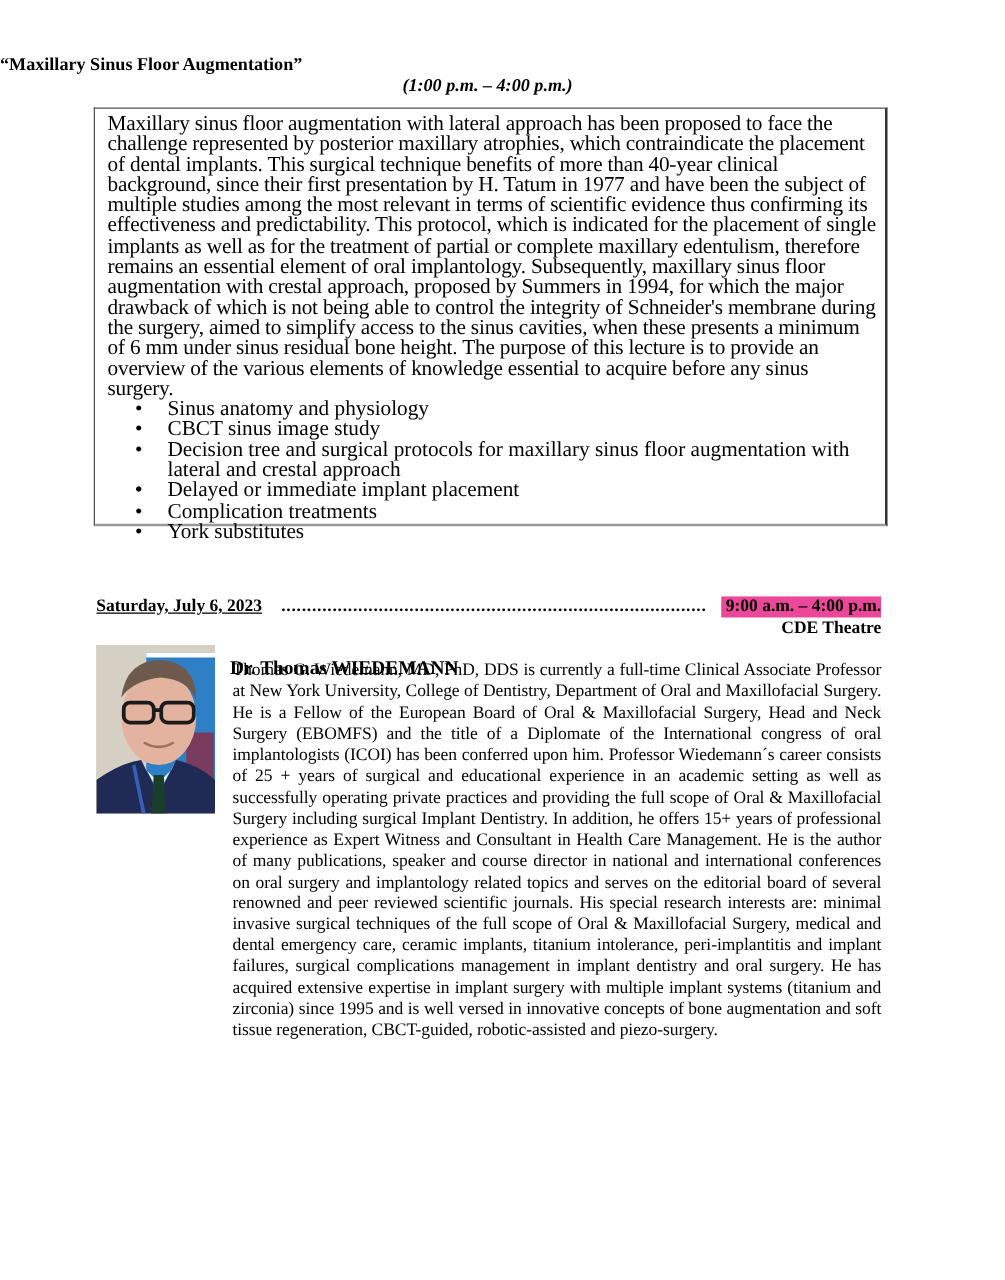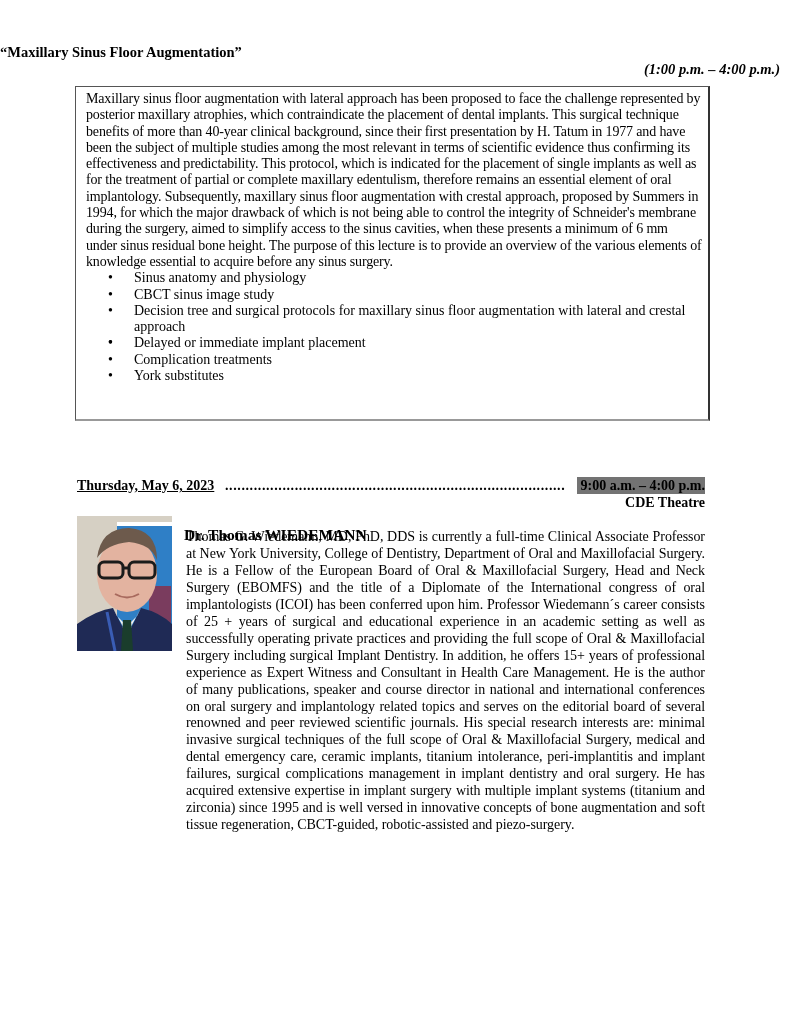--- a/index.html
+++ b/index.html
@@ -1,35 +1,35 @@
 <!DOCTYPE html>
 <html><head>
 <meta charset="utf-8">
 <style>
   html, body { margin: 0; padding: 0; background: #ffffff; }
   body { width: 804px; height: 1024px; position: relative; overflow: hidden;
          font-family: "Liberation Serif", "DejaVu Serif", serif; color: #000; }
   .title { position: absolute; left: 0; width: 780px; top: 44px; 
            font-weight: bold; font-size: 14.5px; line-height: 17px; }
-  .subtitle { position: absolute; left: 0; width: 780px; top: 61px; text-align: right;
+  .subtitle { position: absolute; left: 0; width: 780px; top: 61px; text-align: center;
               font-weight: bold; font-style: italic; font-size: 14.5px; line-height: 17px; }
   .abstract-box { position: absolute; left: 75px; top: 86px; width: 616px; height: 324px;
                   border: 1px solid #555; border-right: 2px solid #333; border-bottom: 2px solid #999;
-                  padding: 4px 6px 4px 10px; font-size: 14px; line-height: 16.3px; }
+                  padding: 4px 6px 4px 10px; font-size: 17px; line-height: 16.3px; }
   .abstract-text { margin: 0; letter-spacing: -0.15px; }
   .topics-intro { margin: 16px 0 0 0; }
   .topics { list-style: none; margin: 0; padding: 0 0 0 22px; }
   .topics li { position: relative; padding-left: 26px; }
   .topics li .bullet { position: absolute; left: 0; top: 0; }
   .session-row { position: absolute; left: 77px; top: 477px; width: 628px; height: 18px;
                  font-weight: bold; font-size: 14px; line-height: 17px; white-space: nowrap; overflow: hidden; }
   .session-date { text-decoration: underline; }
   .session-dots { position: absolute; left: 148px; right: 140px; top: 0; overflow: hidden;
                   letter-spacing: 0.6px; }
-  .session-time { position: absolute; right: 0; top: 0; background: #737373; padding-left: 4px; }
+  .session-time { position: absolute; right: 0; top: 0; background: #ec4899; padding-left: 4px; }
   .session-venue { position: absolute; right: 99px; top: 494px; font-weight: bold; font-size: 14px; line-height: 17px; }
   .photo { position: absolute; left: 77px; top: 516px; width: 95px; height: 135px; overflow: hidden;
            background: #cfc9bd; }
   .speaker-name { position: absolute; left: 184px; top: 511px; font-weight: bold; font-size: 15.5px; line-height: 18px; margin-top: 15px; }
   .bio { position: absolute; left: 186px; top: 529px; width: 519px; font-size: 14px; line-height: 16.95px;
          text-align: justify; margin: 0; letter-spacing: -0.05px; }
 </style>
 </head>
 <body>
 
@@ -43,21 +43,21 @@
     <li><span class="bullet">•</span><span>CBCT sinus image study</span></li>
     <li><span class="bullet">•</span><span>Decision tree and surgical protocols for maxillary sinus floor augmentation with lateral and crestal approach</span></li>
     <li><span class="bullet">•</span></li>
     <li><span class="bullet">•</span><span>Delayed or immediate implant placement</span></li>
     <li><span class="bullet">•</span><span>Complication treatments</span></li>
     <li><span class="bullet">•</span><span>York substitutes</span></li>
   </ul>
 </div>
 
 <div class="session-row">
-  <span class="session-date">Thursday, May 6, 2023</span>
+  <span class="session-date">Saturday, July 6, 2023</span>
   <span class="session-dots">.......................................................................................................................</span>
   <span class="session-time">9:00 a.m. – 4:00 p.m.</span>
 </div>
 <div class="session-venue">CDE Theatre</div>
 
 <div class="photo">
   <svg width="95" height="135" viewBox="0 0 95 135">
     <rect x="0" y="0" width="95" height="135" fill="#d6d0c4"></rect>
     <rect x="40" y="6" width="55" height="105" fill="#2f7fc6"></rect>
     <rect x="40" y="6" width="55" height="4" fill="#ffffff"></rect>

